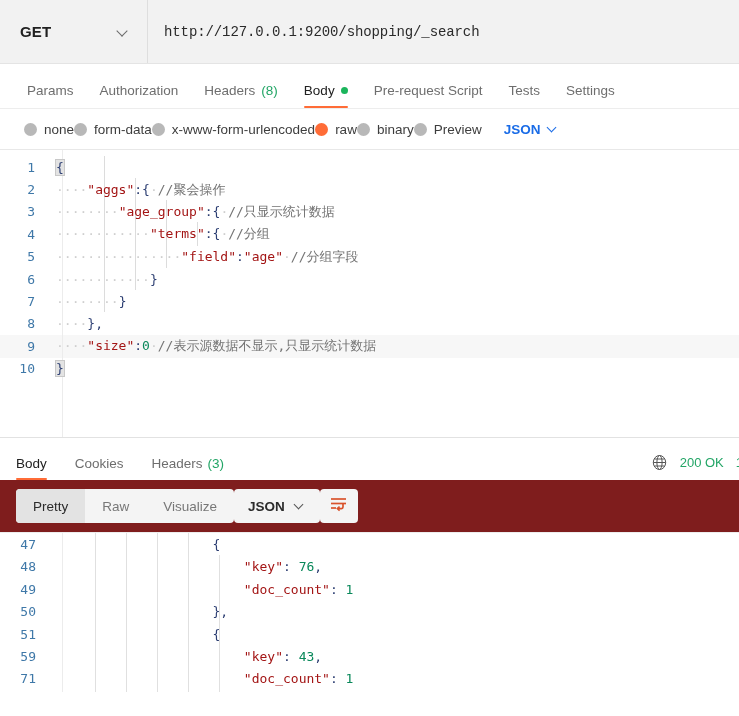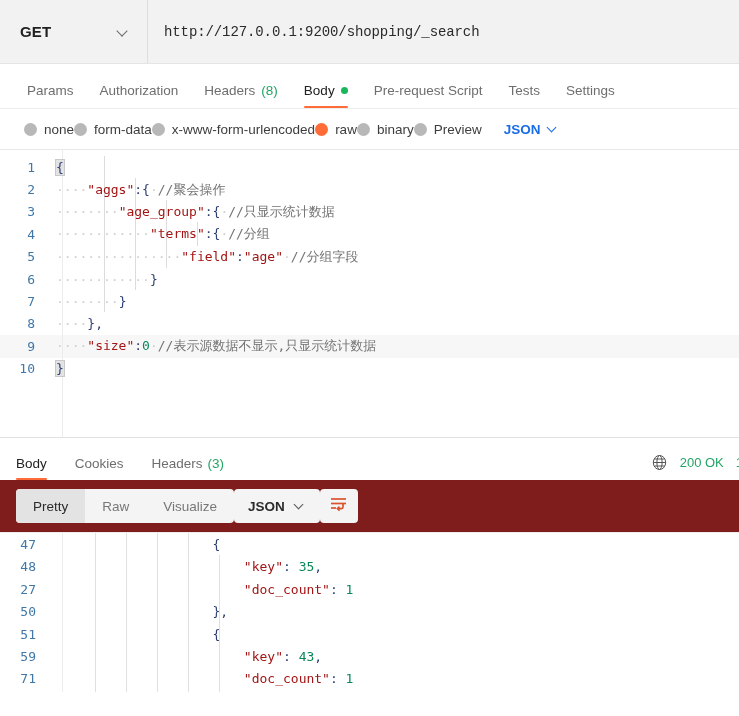--- a/index.html
+++ b/index.html
@@ -526,24 +526,24 @@
   <div class="rguide" style="left:157px;"></div>
   <div class="rguide" style="left:188px;"></div>
   <div class="rguide" style="left:219px; top:22px;"></div>
 
   <div class="rline">
     <span class="rgutter">47</span>
     <span class="rcode"><span class="tok-brace">                    {</span></span>
   </div>
   <div class="rline">
     <span class="rgutter">48</span>
-    <span class="rcode"><span>                        </span><span class="tok-key">"key"</span><span class="tok-punc">: </span><span class="tok-num">35</span><span class="tok-punc">,</span></span>
-  </div>
-  <div class="rline">
-    <span class="rgutter">27</span>
+    <span class="rcode"><span>                        </span><span class="tok-key">"key"</span><span class="tok-punc">: </span><span class="tok-num">76</span><span class="tok-punc">,</span></span>
+  </div>
+  <div class="rline">
+    <span class="rgutter">49</span>
     <span class="rcode"><span>                        </span><span class="tok-key">"doc_count"</span><span class="tok-punc">: </span><span class="tok-num">1</span></span>
   </div>
   <div class="rline">
     <span class="rgutter">50</span>
     <span class="rcode"><span class="tok-brace">                    },</span></span>
   </div>
   <div class="rline">
     <span class="rgutter">51</span>
     <span class="rcode"><span class="tok-brace">                    {</span></span>
   </div>

